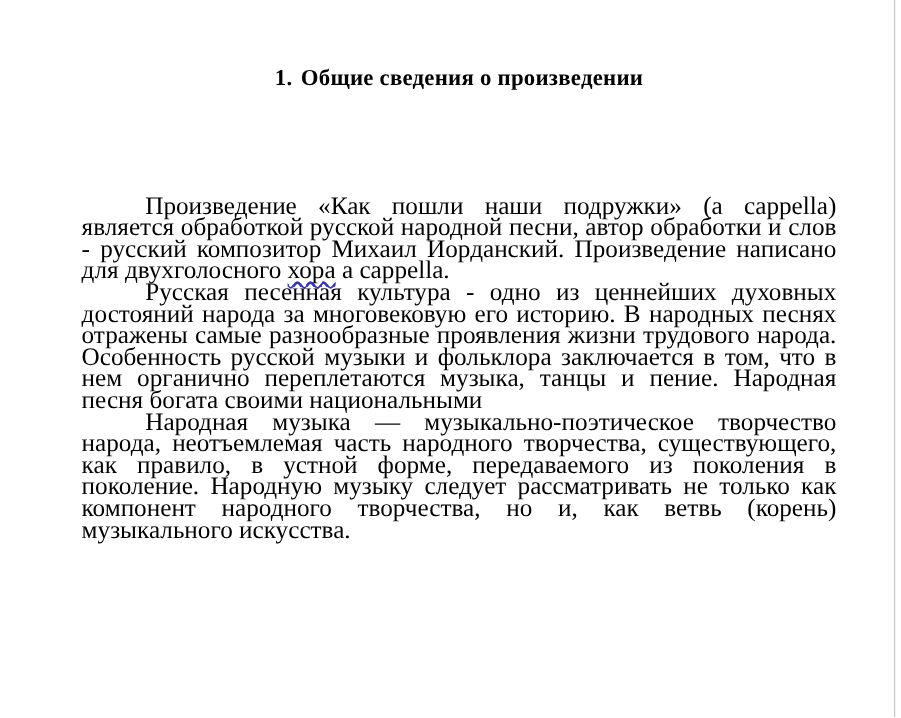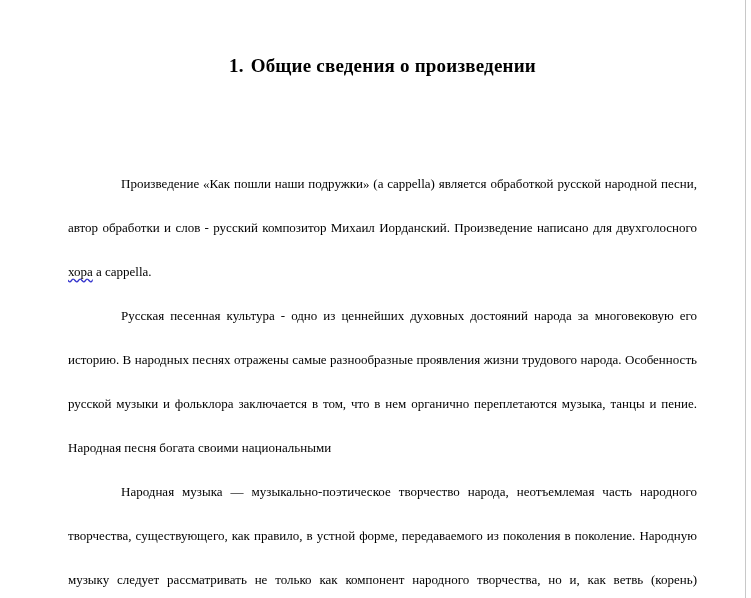--- a/index.html
+++ b/index.html
@@ -62,22 +62,22 @@
   .body-block {
     position: absolute;
     top: 146px;
     left: 0;
     width: 629px;
   }
 
   p.para {
     margin: 0;
     padding: 0;
-    font-size: 13px;
-    line-height: 44px;
+    font-size: 21px;
+    line-height: 18px;
     text-align: justify;
     text-indent: 53px;
     hyphens: none;
     word-spacing: 0;
     font-family: Liberation Serif, serif;
   }
 
   
   .misspell {
     text-decoration: underline wavy #3333cc;

